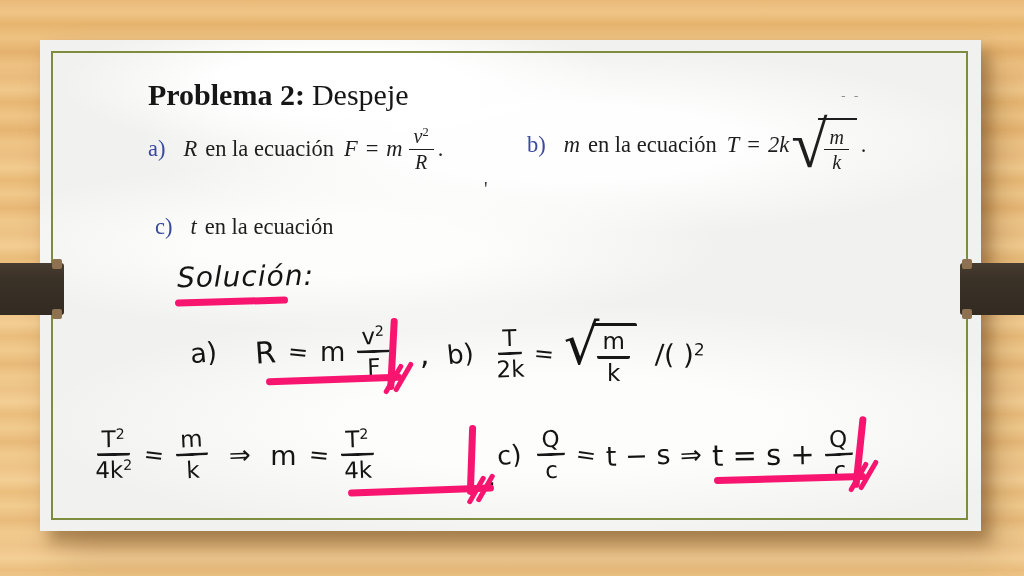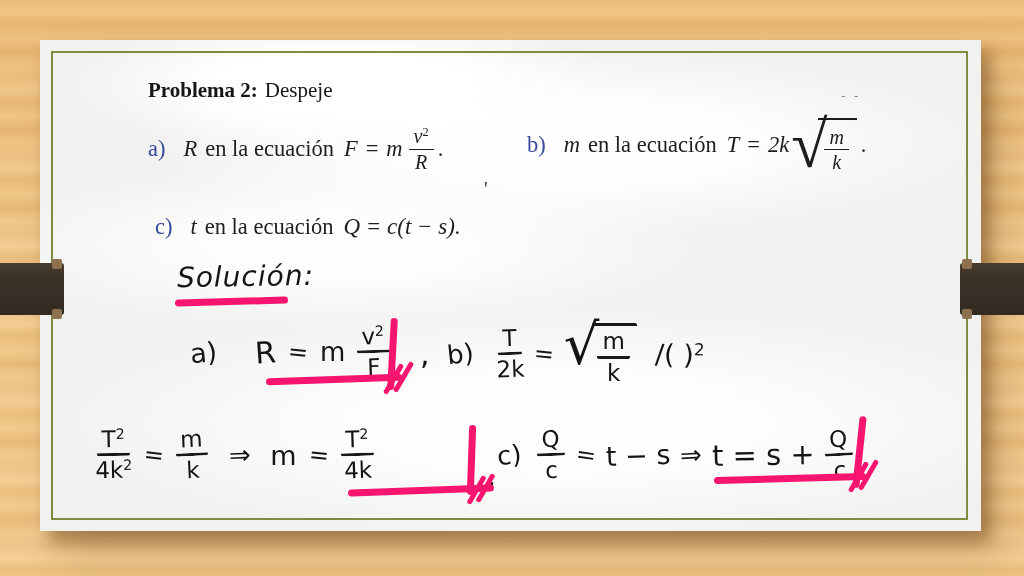--- a/index.html
+++ b/index.html
@@ -38,21 +38,21 @@
   .clamp-left .tab{right:2px;}
   .clamp-right .tab{left:2px;}
   .tab-top{top:-4px;}
   .tab-bottom{bottom:-4px;}
 
   
   .pline{position:absolute;display:flex;align-items:center;gap:8px;
     font-family:"Liberation Serif",serif;font-size:22.5px;color:#1e1e1e;z-index:3;}
   .plabel{color:#3a4a9d;margin-right:10px;}
   .var{font-style:italic;}
-  .title{position:absolute;left:148px;top:78px;font-size:21px;color:#161616;z-index:3;}
+  .title{position:absolute;left:148px;top:78px;font-size:30px;color:#161616;z-index:3;}
   .title .b{font-weight:bold;}
   .title .r{font-weight:normal;margin-left:7px;}
 
   .frac{display:inline-flex;flex-direction:column;align-items:center;line-height:1.12;font-size:20px;}
   .fn{border-bottom:1.8px solid #1d1d1d;padding:0 5px 1px;}
   .fd{padding-top:1px;}
   .sup{font-size:0.62em;transform:translateY(-0.55em);display:inline-block;}
 
   .sqrt{display:inline-flex;align-items:flex-start;}
   .sqrt .rad{font-size:66px;line-height:0.84;font-weight:400;font-style:normal;}
@@ -129,21 +129,20 @@
         </span>
       </span>
     </span>
     <span style="margin-left:-4px;">.</span>
   </div>
 
   <div class="pline" style="left:155px;top:196px;height:62px;">
     <span class="plabel">c)</span>
     <span class="var">t</span>
     <span>en la ecuación</span>
-    <span class="var" style="margin-left:2px;font-size:23px;">Q = c(t − s).</span>
   </div>
 
   <div class="mark" style="left:841px;top:88px;font-size:13px;color:#8f8f8f;letter-spacing:2px;font-family:'DejaVu Sans',sans-serif;">- -</div>
   <div class="mark" style="left:484px;top:178px;font-size:20px;color:#3a3a3a;">'</div>
 
   <div class="heading hand">Solución:</div>
   <div class="pink" style="left:175px;top:298px;width:113px;height:7px;transform:rotate(-1.5deg);"></div>
 
   <div class="hline" style="left:190px;top:310px;height:84px;">
     <span style="font-size:27px;transform:rotate(-5deg);margin-right:26px;">a)</span>

